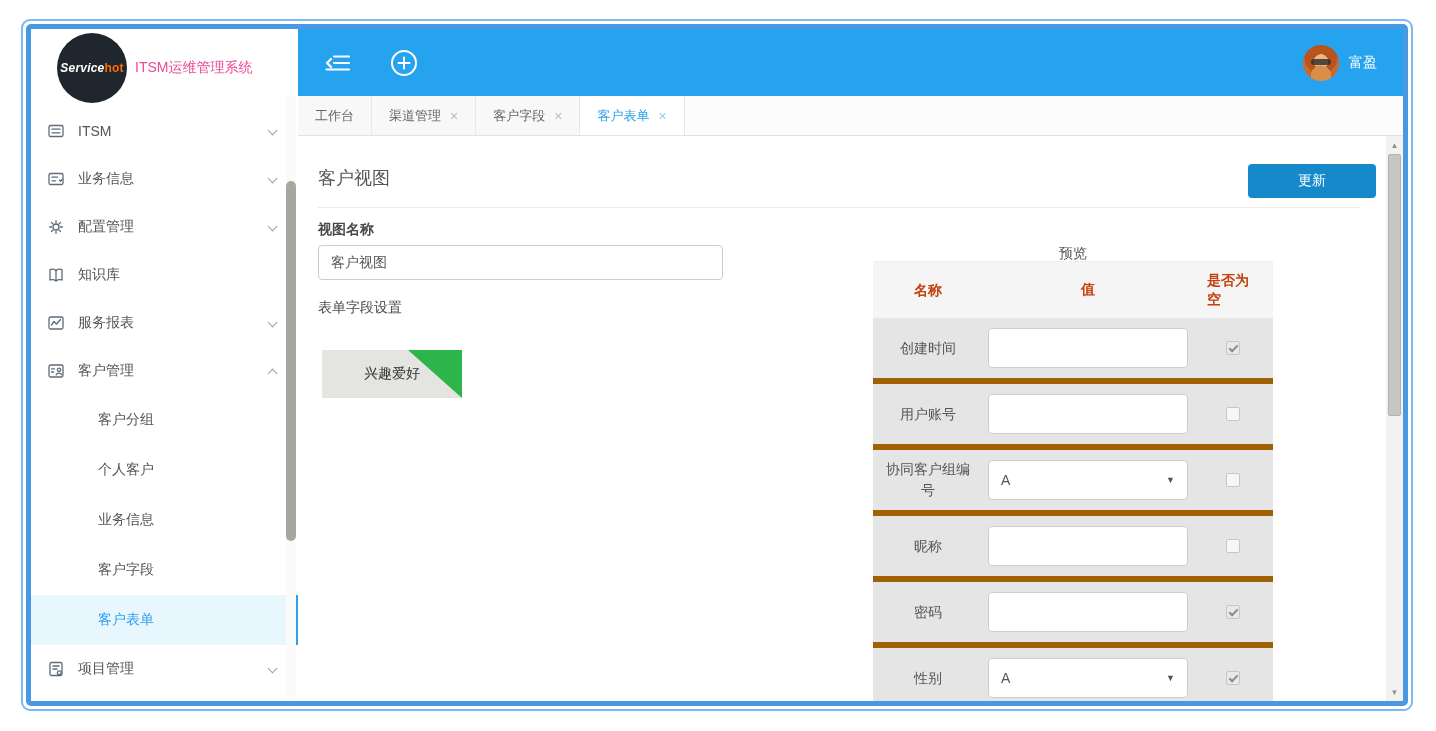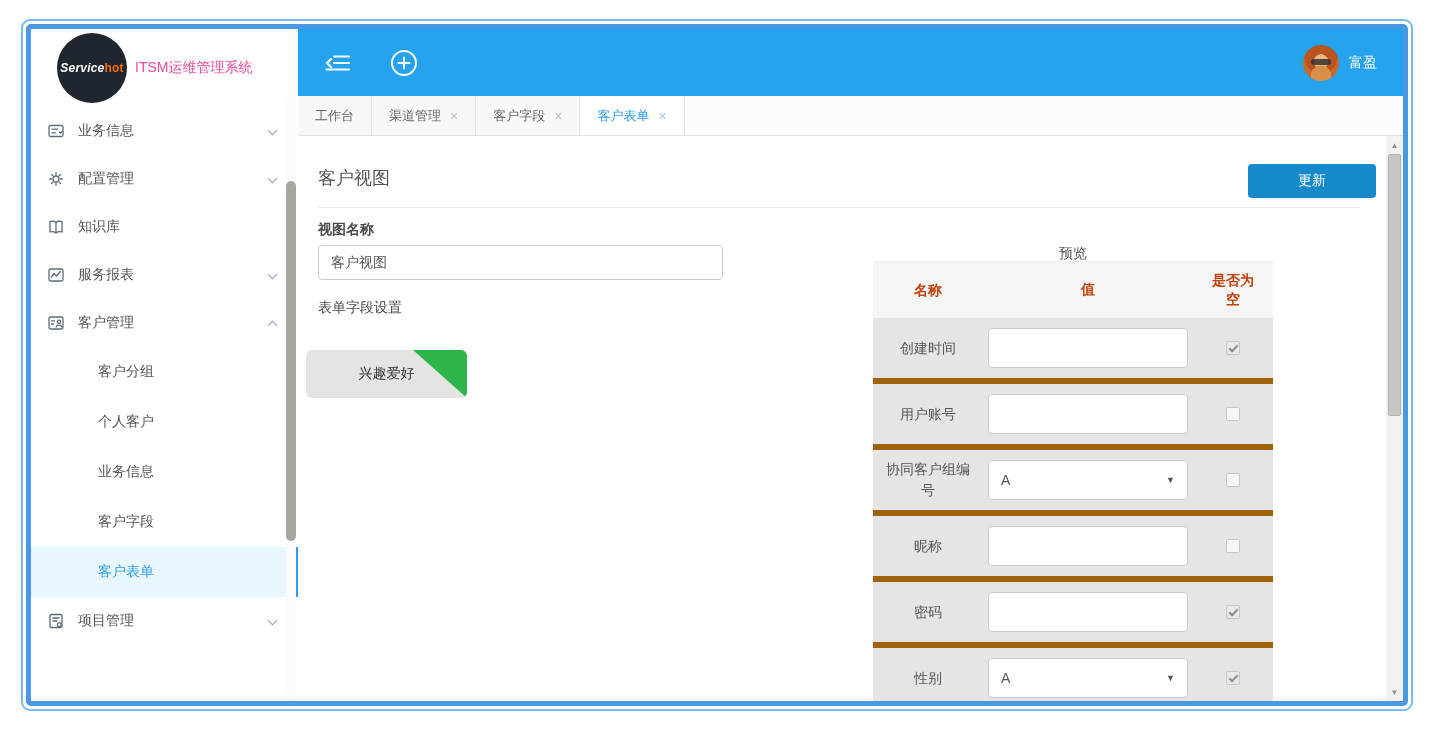--- a/index.html
+++ b/index.html
@@ -77,34 +77,34 @@
   .title-divider { position: absolute; left: 20px; width: 1042px; top: 71px; border-top: 1px solid #eaeaea; }
   .lbl { position: absolute; font-size: 14px; color: #4a4a4a; }
   .view-name-lbl { left: 20px; top: 85px; font-weight: bold; }
   .view-name-input {
     position: absolute; left: 20px; top: 109px; width: 405px; height: 35px;
     border: 1px solid #ccc; border-radius: 4px; padding: 0 12px; font-size: 14px; color: #555;
     font-family: inherit; outline: none; background: #fff;
   }
   .fields-lbl { left: 20px; top: 163px; }
   .field-chip {
-    position: absolute; left: 8px; top: 214px; width: 161px; height: 48px;
-    background: #e4e4e1; border-radius: 6px; overflow: hidden;
+    position: absolute; left: 24px; top: 214px; width: 140px; height: 48px;
+    background: #e4e4e1; border-radius: 0; overflow: hidden;
     display: flex; align-items: center; justify-content: center;
     font-size: 14px; color: #333; cursor: pointer;
   }
   .chip-corner { position: absolute; top: 0; right: 0; width: 54px; height: 48px; background: #2db44a; clip-path: polygon(100% 0, 100% 100%, 0 0); }
   .preview-title { position: absolute; left: 575px; top: 109px; width: 400px; text-align: center; font-size: 14px; color: #555; }
   .preview-table { position: absolute; left: 575px; top: 125px; width: 400px; font-size: 14px; color: #555; }
   .p-head { display: flex; align-items: center; height: 57px; background: #f5f5f5; font-weight: bold; color: #c2410c; border-top: 1px solid #efefef; }
   .p-row { display: flex; align-items: center; height: 66px; border-bottom: 6px solid #a16207; background: #e5e5e5; }
   .pc1 { width: 110px; text-align: center; padding: 0 10px; line-height: 1.5; }
   .pc2 { width: 210px; display: flex; justify-content: center; }
   .p-head .pc2 { display: block; text-align: center; }
-  .pc3 { width: 80px; text-align: center; }
+  .pc3 { width: 80px; }
   .p-head .pc3 { line-height: 1.35; padding: 0 14px; }
   .ctl-input, .ctl-select {
     width: 200px; height: 40px; border: 1px solid #ccc; border-radius: 4px; background: #fff;
     font-family: inherit; font-size: 14px; color: #555; outline: none;
   }
   .ctl-input { padding: 0 10px; }
   .ctl-select { display: flex; align-items: center; padding: 0 12px; cursor: pointer; }
   .sel-caret { margin-left: auto; font-size: 9px; color: #555; }
   .cb { width: 14px; height: 14px; border: 1px solid #c6c6c6; border-radius: 2px; background: #f7f7f7; margin: 0 auto; position: relative; cursor: default; }
   .cb.checked { background: #e9e9e9; }
@@ -121,20 +121,30 @@
 
     <aside class="sidebar">
       <div class="brand">
         <div class="logo">
             <span>Service</span>
             <span class="hot">hot</span>
           </div>
         <div class="app-title">ITSM运维管理系统</div>
       </div>
       <nav class="nav" id="nav">
+          <div class="nav-item">
+            <span class="nicon">
+              <svg width="18" height="18" viewBox="0 0 18 18">
+                <rect x="2" y="3.5" width="14" height="11" rx="1.5"></rect>
+                <path d="M5 7.2h8M5 10.8h8"></path>
+              </svg>
+            </span>
+            <span class="nav-label">ITSM</span>
+            <span class="chev "></span>
+          </div>
           <div class="nav-item">
             <span class="nicon">
               <svg width="18" height="18" viewBox="0 0 18 18">
                 <rect x="2" y="3.5" width="14" height="11" rx="1.5"></rect>
                 <path d="M5 7.2h5.5M5 10.8h3.5"></path>
                 <path d="M12.5 10.3l1 1 1.6-1.8"></path>
               </svg>
             </span>
             <span class="nav-label">业务信息</span>
             <span class="chev "></span>

